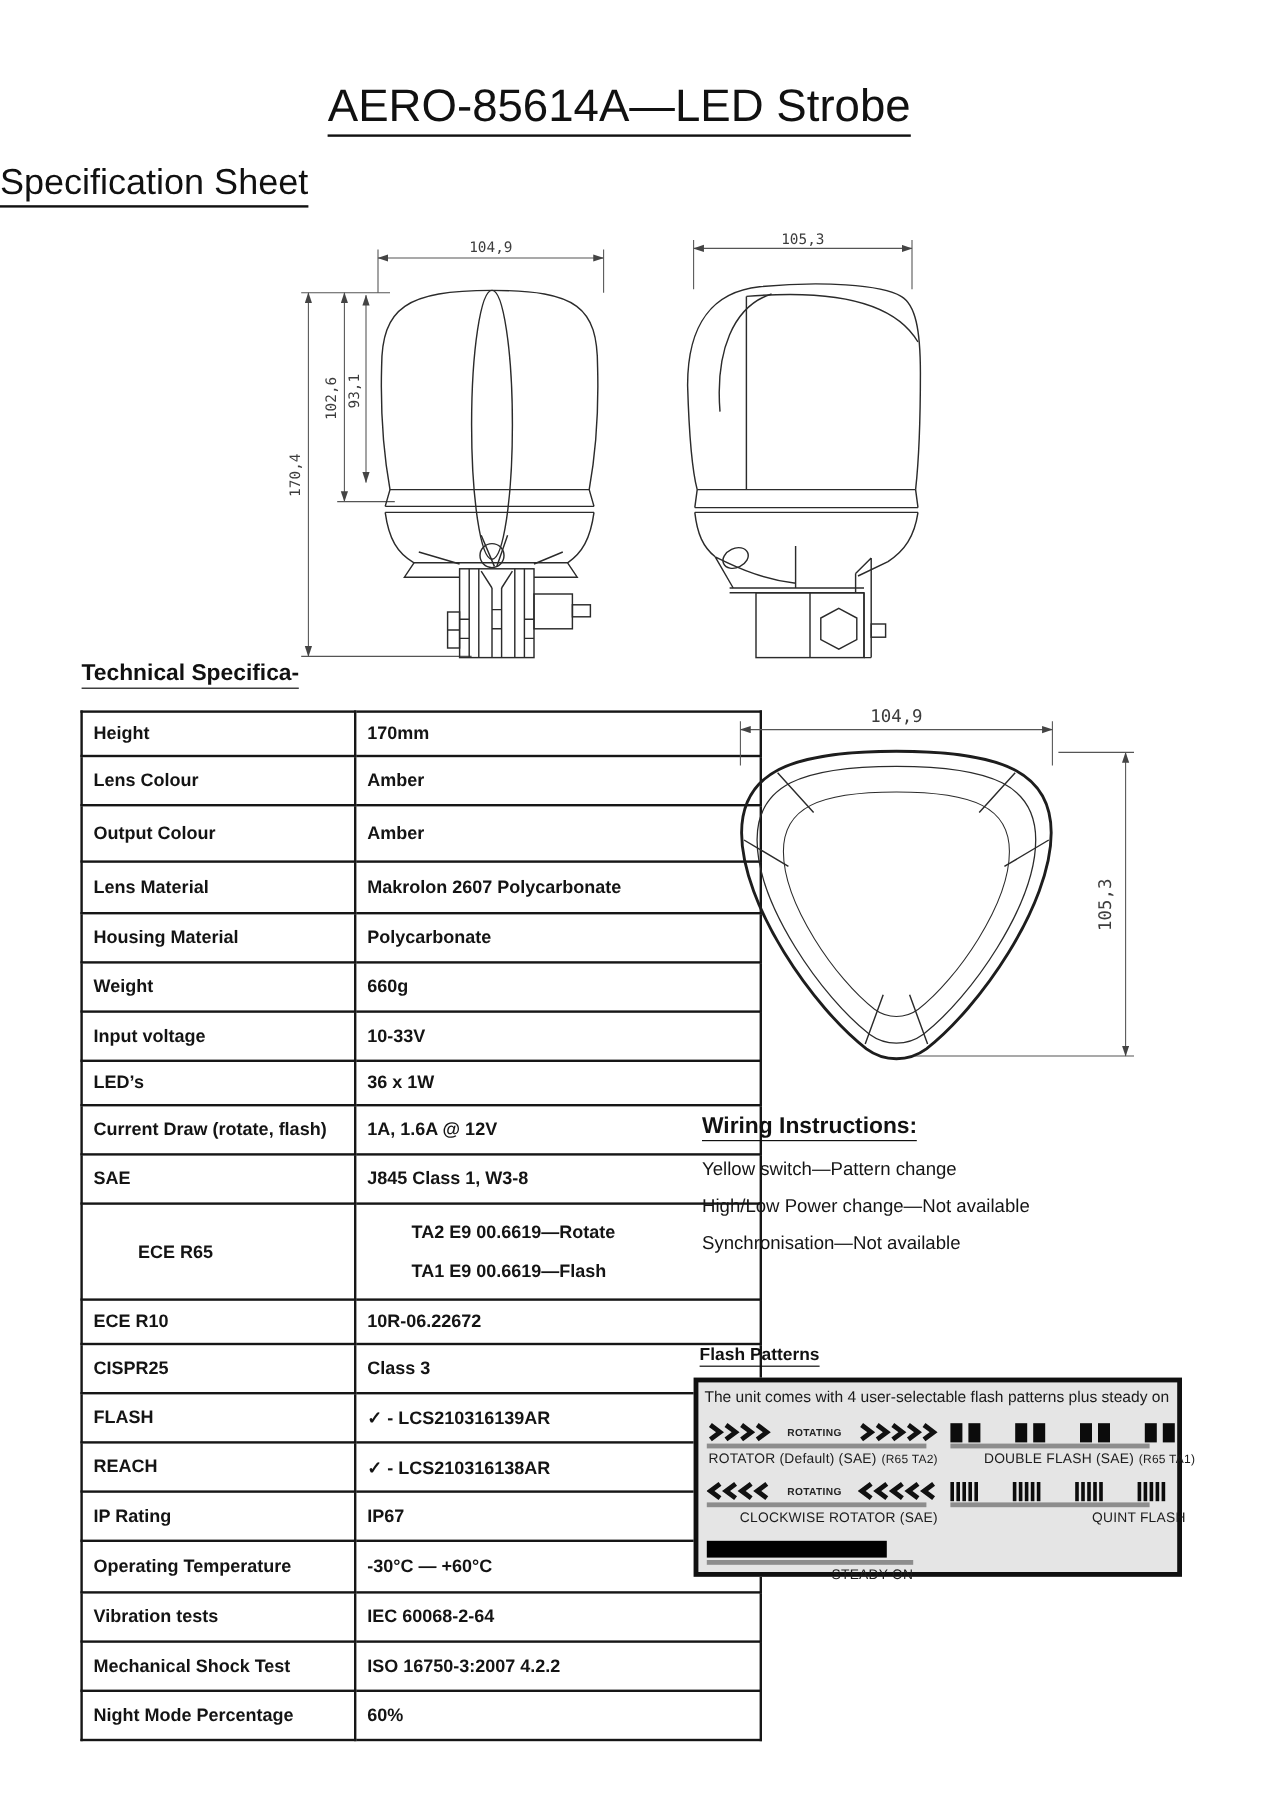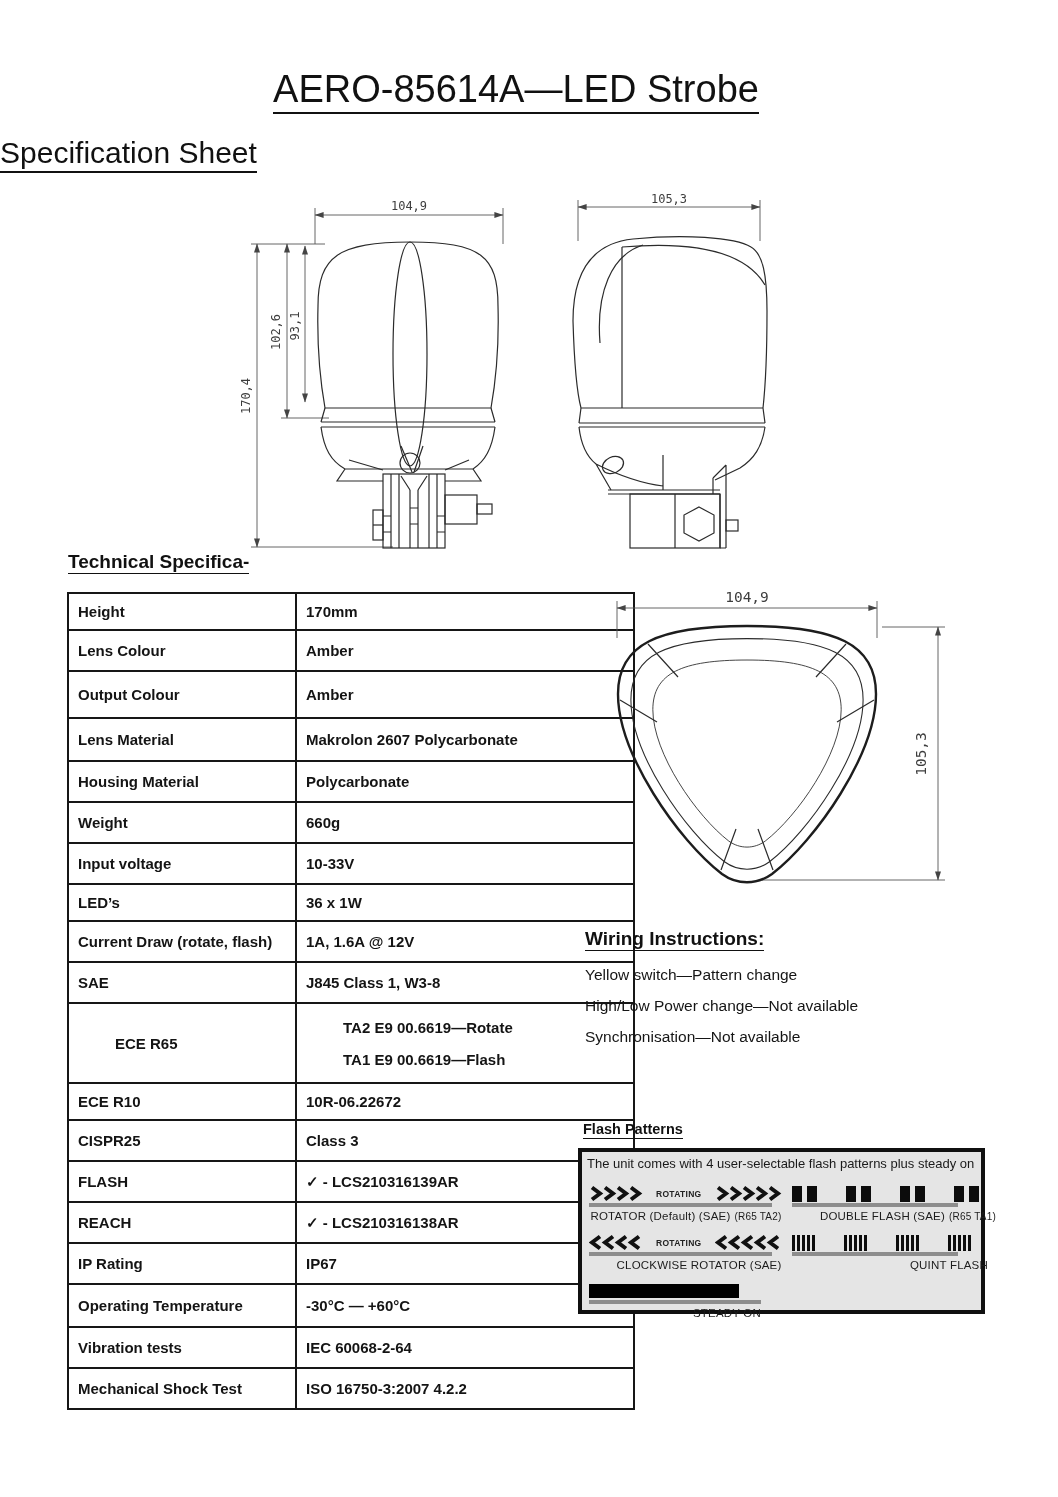--- a/index.html
+++ b/index.html
@@ -220,20 +220,24 @@
         <td>-30°C — +60°C</td>
       </tr>
   <tr class="h39">
         <td class="c1">Vibration tests</td>
         <td>IEC 60068-2-64</td>
       </tr>
   <tr class="h39">
         <td class="c1">Mechanical Shock Test</td>
         <td>ISO 16750-3:2007 4.2.2</td>
       </tr>
+  <tr class="h39">
+        <td class="c1">Night Mode Percentage</td>
+        <td>60%</td>
+      </tr>
 </tbody>
   </table>
 
 <div class="abs" style="left:600px; top:582px;">
 <svg width="360" height="325" viewBox="0 0 360 325">
   <defs>
     <marker id="fa3" markerWidth="11" markerHeight="8" refX="8.6" refY="3" orient="auto-start-reverse" markerUnits="userSpaceOnUse">
       <path d="M0 0 L9 3 L0 6 Z" fill="#444"></path>
     </marker>
   </defs>

